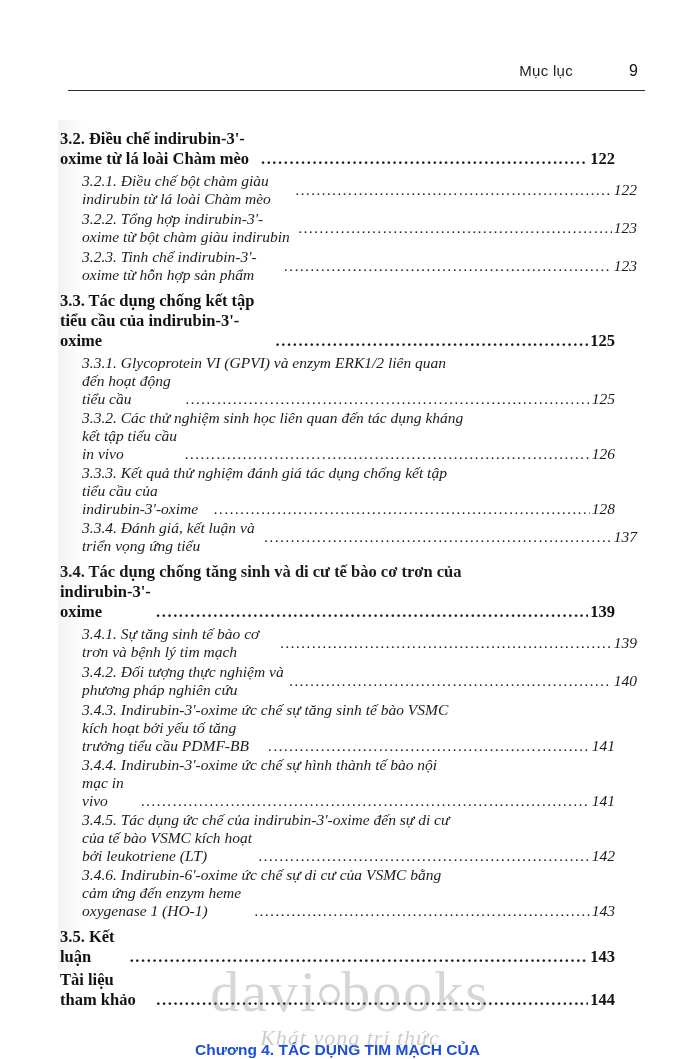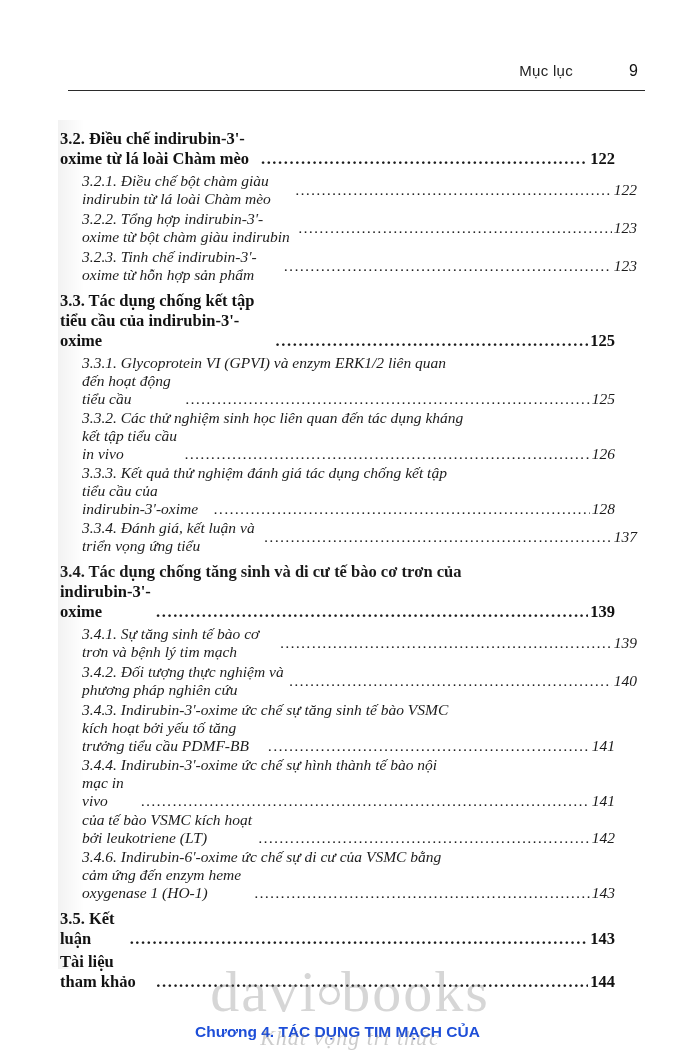--- a/index.html
+++ b/index.html
@@ -292,20 +292,21 @@
     <div class="cont">
       <div>3.4.4. Indirubin-3'-oxime ức chế sự hình thành tế bào nội</div>
       <div class="row" style="padding-left:0;">
         <span class="lbl">mạc in vivo</span>
         <span class="dots">............................................................................................................</span>
         <span class="pg">141</span>
       </div>
     </div>
 
     <div class="cont">
+      <div>3.4.5. Tác dụng ức chế của indirubin-3'-oxime đến sự di cư</div>
       <div class="row" style="padding-left:0;">
         <span class="lbl">của tế bào VSMC kích hoạt bởi leukotriene (LT)</span>
         <span class="dots">............................................................................................................</span>
         <span class="pg">142</span>
       </div>
     </div>
 
     <div class="cont">
       <div>3.4.6. Indirubin-6'-oxime ức chế sự di cư của VSMC bằng</div>
       <div class="row" style="padding-left:0;">

